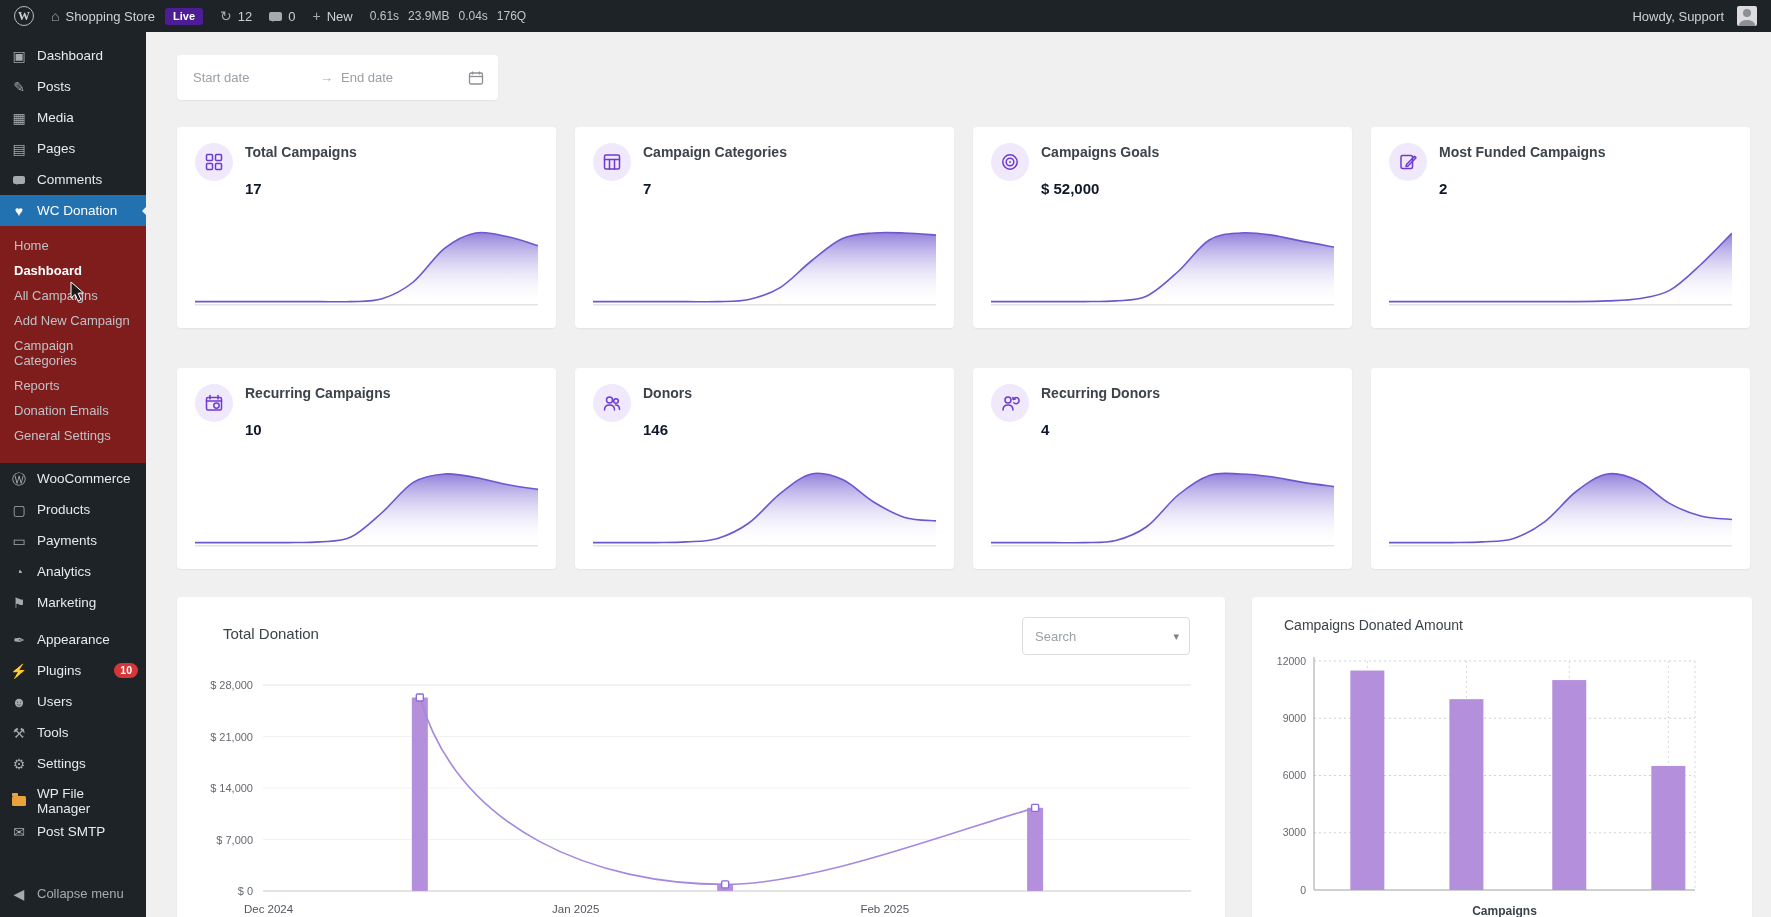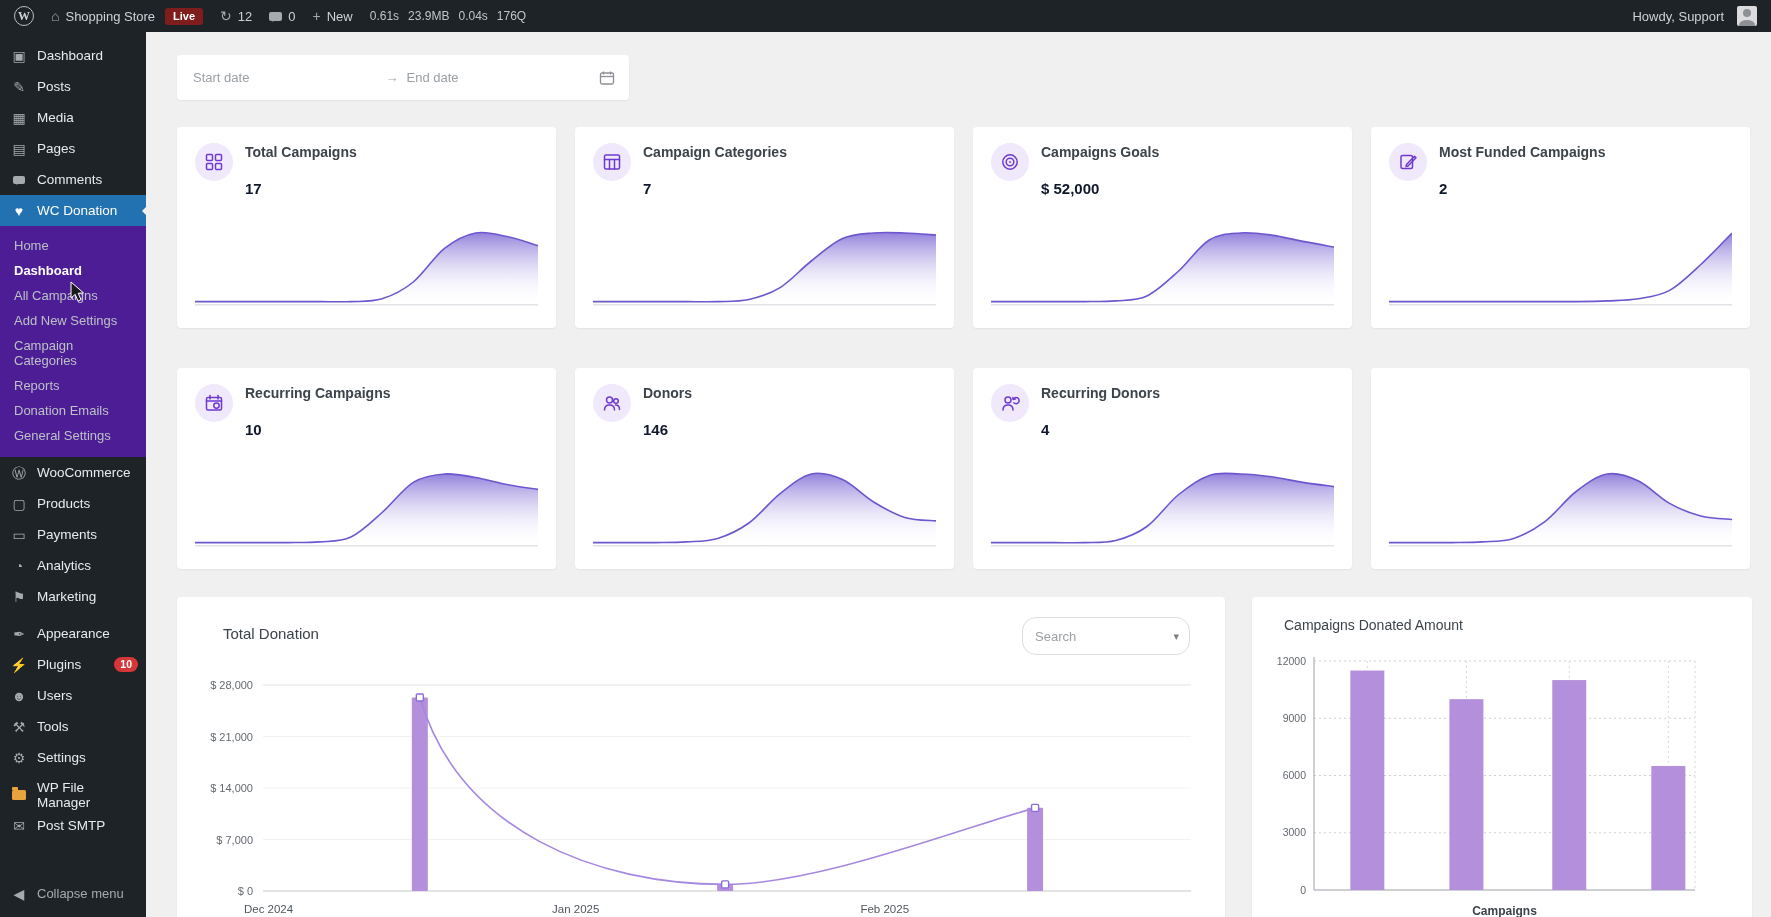--- a/index.html
+++ b/index.html
@@ -4,71 +4,71 @@
 <style>
   html,body{margin:0;padding:0}
   body{width:1771px;height:917px;overflow:hidden;background:#f0f0f1;font-family:"Liberation Sans",sans-serif;position:relative;color:#3c434a}
 
   
   .adminbar{position:absolute;top:0;left:0;right:0;height:32px;background:#1d2327;color:#c3c4c7;display:flex;align-items:center;justify-content:space-between;padding:0 14px;box-sizing:border-box;font-size:13px;z-index:50}
   .ab-left{display:flex;align-items:center;gap:17px}
   .ab-item{display:flex;align-items:center;gap:6px;color:#cfd1d4;cursor:pointer;white-space:nowrap}
   .wplogo{width:20px;height:20px;border:1.5px solid #b9bcc0;border-radius:50%;display:flex;align-items:center;justify-content:center;font-size:12px;font-weight:700;color:#cfd1d4;font-family:"Liberation Serif",serif;box-sizing:border-box}
   .ab-ic{font-size:14px;color:#a7aaad;line-height:1}
-  .live-badge{background:#7f1d1d;color:#fff;font-size:11px;font-weight:700;padding:2px 8px;border-radius:3px;margin-left:-7px;line-height:13px}
+  .live-badge{background:#4c1d95;color:#fff;font-size:11px;font-weight:700;padding:2px 8px;border-radius:3px;margin-left:-7px;line-height:13px}
   .qm{gap:9px;font-size:12px;color:#c3c4c7}
   .ab-right{display:flex;align-items:center}
   .bubble{width:13px;height:9px;background:#a7aaad;border-radius:2px;position:relative;display:inline-block}
   .bubble::after{content:"";position:absolute;left:2px;bottom:-4px;border:3px solid transparent;border-top-color:#a7aaad;border-left-width:2px;border-right-width:2px}
   .bubble.s{width:12px;height:8px;background:#a7aaad}
   .avatar{width:20px;height:20px;background:#dcdcde;border-radius:2px;position:relative;overflow:hidden;margin-left:7px}
   .avatar::before{content:"";position:absolute;top:3px;left:6px;width:8px;height:8px;border-radius:50%;background:#8c8f94}
   .avatar::after{content:"";position:absolute;bottom:-4px;left:2px;width:16px;height:10px;border-radius:50% 50% 0 0;background:#8c8f94}
 
   
   .sidebar{position:absolute;top:32px;left:0;width:146px;bottom:0;background:#1d2327;z-index:40}
   #menu{padding-top:8px}
   .mi{display:flex;align-items:center;gap:9px;height:31px;padding:0 8px 0 10px;color:#e8eaec;font-size:13.5px;text-decoration:none;position:relative;cursor:pointer;box-sizing:border-box}
   .mi-ic{width:18px;flex:0 0 18px;display:flex;align-items:center;justify-content:center;font-size:14px;color:#a7aaad;line-height:1}
   .mi.active{background:#2271b1;color:#fff}
   .mi.active .mi-ic{color:#fff}
   .mi.active::after{content:"";position:absolute;right:0;top:50%;margin-top:-4px;border:4px solid transparent;border-right-color:#f0f0f1}
   .mi .badge{margin-left:auto;background:#d63638;color:#fff;border-radius:9px;font-size:10.5px;font-weight:700;padding:1px 6px;line-height:13px}
   .sep{height:6px}
-  .submenu{background:#4c1d95;padding:7px 0 9px}
+  .submenu{background:#7f1d1d;padding:7px 0 15px}
   .smi{display:block;padding:5px 8px 5px 14px;font-size:13px;color:#bdc1c6;text-decoration:none;cursor:pointer;line-height:15px}
   .smi.current{color:#fff;font-weight:700}
   .collapse{position:absolute;bottom:10px;left:0;right:0;display:flex;align-items:center;gap:9px;padding:6px 10px;color:#a7aaad;font-size:13px;cursor:pointer}
   .folder{width:14px;height:10px;background:#e8a33d;border-radius:1.5px;position:relative;display:inline-block}
   .folder::before{content:"";position:absolute;top:-3px;left:0;width:6px;height:3px;background:#e8a33d;border-radius:1px 1px 0 0}
 
   
   .content{position:absolute;left:146px;top:32px;right:0;bottom:0;padding:23px 0 0 31px;box-sizing:border-box}
   .card{background:#fff;border-radius:4px;box-shadow:0 1px 2px rgba(0,0,0,.06)}
-  .datecard{width:452px;height:45px;display:flex;align-items:center;padding:0 14px;box-sizing:border-box;gap:6px}
+  .datecard{width:321px;height:45px;display:flex;align-items:center;padding:0 14px;box-sizing:border-box;gap:6px}
   .din{border:0;outline:0;flex:1;min-width:0;font-size:13px;color:#3c434a;font-family:inherit;background:transparent}
   .din::placeholder{color:#9aa0a6}
   .dar{color:#a7aaad;font-size:13px}
   .cal{color:#8c8f94;display:flex;cursor:pointer}
 
   .grid{margin-top:27px;display:grid;grid-template-columns:repeat(4,379px);gap:40px 19px}
   .stat{position:relative;height:201px;overflow:hidden}
   .stat-head{display:flex;gap:12px;padding:16px 18px 0}
   .stat-ic{width:38px;height:38px;border-radius:50%;background:#efe9fb;color:#6f3ad0;display:flex;align-items:center;justify-content:center;flex:0 0 38px}
   .stat-ic svg{width:20px;height:20px}
   .stat-title{font-size:14px;font-weight:700;color:#3c434a;margin-top:1px}
   .stat-value{font-size:15px;font-weight:700;color:#0f172a;margin-top:20px}
   .spark{position:absolute;left:18px;right:18px;bottom:22px;height:82px}
 
   .bottomrow{margin-top:28px;display:flex;gap:27px;align-items:flex-start}
   .big{width:1048px;height:400px;position:relative}
   .side{width:500px;height:333px;position:relative}
   .panel-title{position:absolute;left:46px;top:28px;font-size:15px;font-weight:400;color:#3c434a}
   .side .panel-title{left:32px;top:20px;font-size:14px}
-  .searchbox{position:absolute;top:20px;right:35px;width:168px;height:38px;border:1px solid #dcdcde;border-radius:14px;display:flex;align-items:center;padding:0 10px;box-sizing:border-box;background:#fff}
+  .searchbox{position:absolute;top:20px;right:35px;width:168px;height:38px;border:1px solid #dcdcde;border-radius:4px;display:flex;align-items:center;padding:0 10px;box-sizing:border-box;background:#fff}
   .searchbox input{border:0;outline:0;flex:1;min-width:0;font-size:13px;font-family:inherit;color:#3c434a}
   .searchbox input::placeholder{color:#9aa0a6}
   .caret{color:#7c7f84;font-size:11px}
   #donation-chart{position:absolute;left:0;top:58px;width:1048px;height:335px}
   #campaigns-chart{position:absolute;left:0;top:0;width:500px;height:333px}
   .chartbox text{font-family:"Liberation Sans",sans-serif}
   .cursor{position:absolute;left:70px;top:281px;z-index:60;width:17px;height:23px}
 </style>
 </head>
 <body>
@@ -135,21 +135,21 @@
     <span class="mi-label">Comments</span>
   </a>
       <a class="mi active">
     <span class="mi-ic">♥</span>
     <span class="mi-label">WC Donation</span>
   </a>
       <div class="submenu">
         <a class="smi">Home</a>
         <a class="smi current">Dashboard</a>
         <a class="smi">All Campaigns</a>
-        <a class="smi">Add New Settings</a>
+        <a class="smi">Add New Campaign</a>
         <a class="smi">Campaign Categories</a>
         <a class="smi">Reports</a>
         <a class="smi">Donation Emails</a>
         <a class="smi">General Settings</a>
       </div>
       <a class="mi">
     <span class="mi-ic">Ⓦ</span>
     <span class="mi-label">WooCommerce</span>
   </a>
       <a class="mi">

